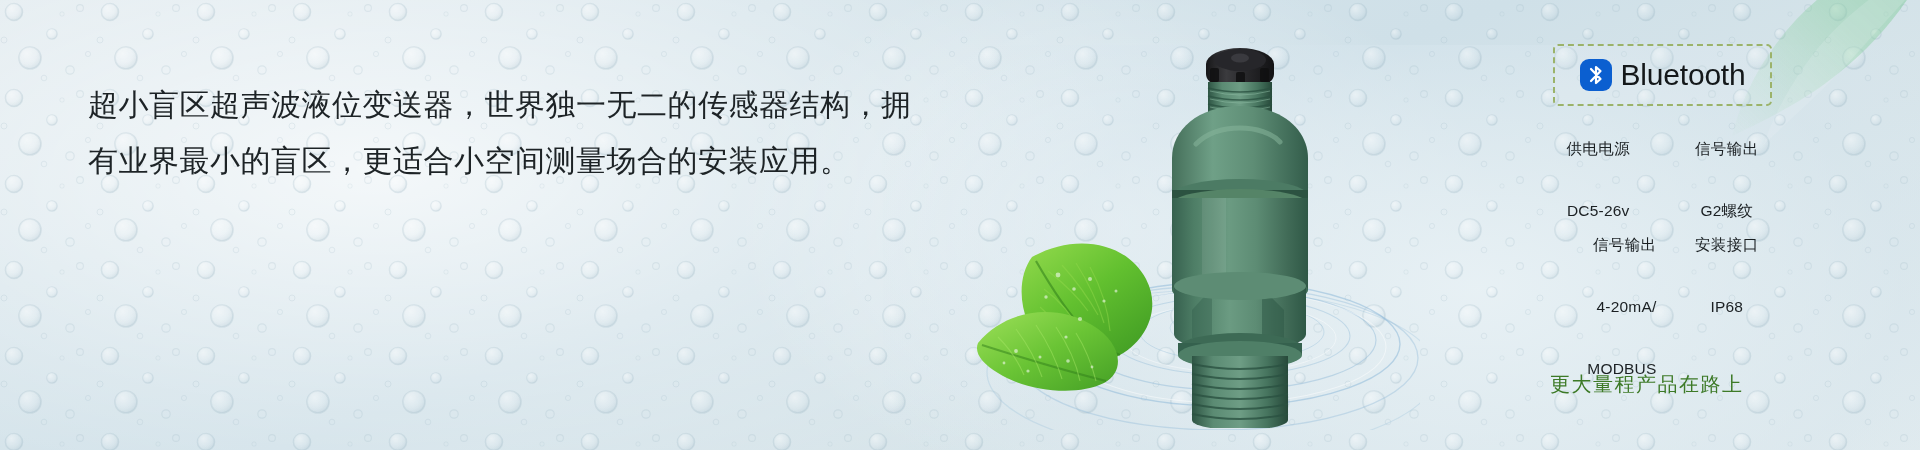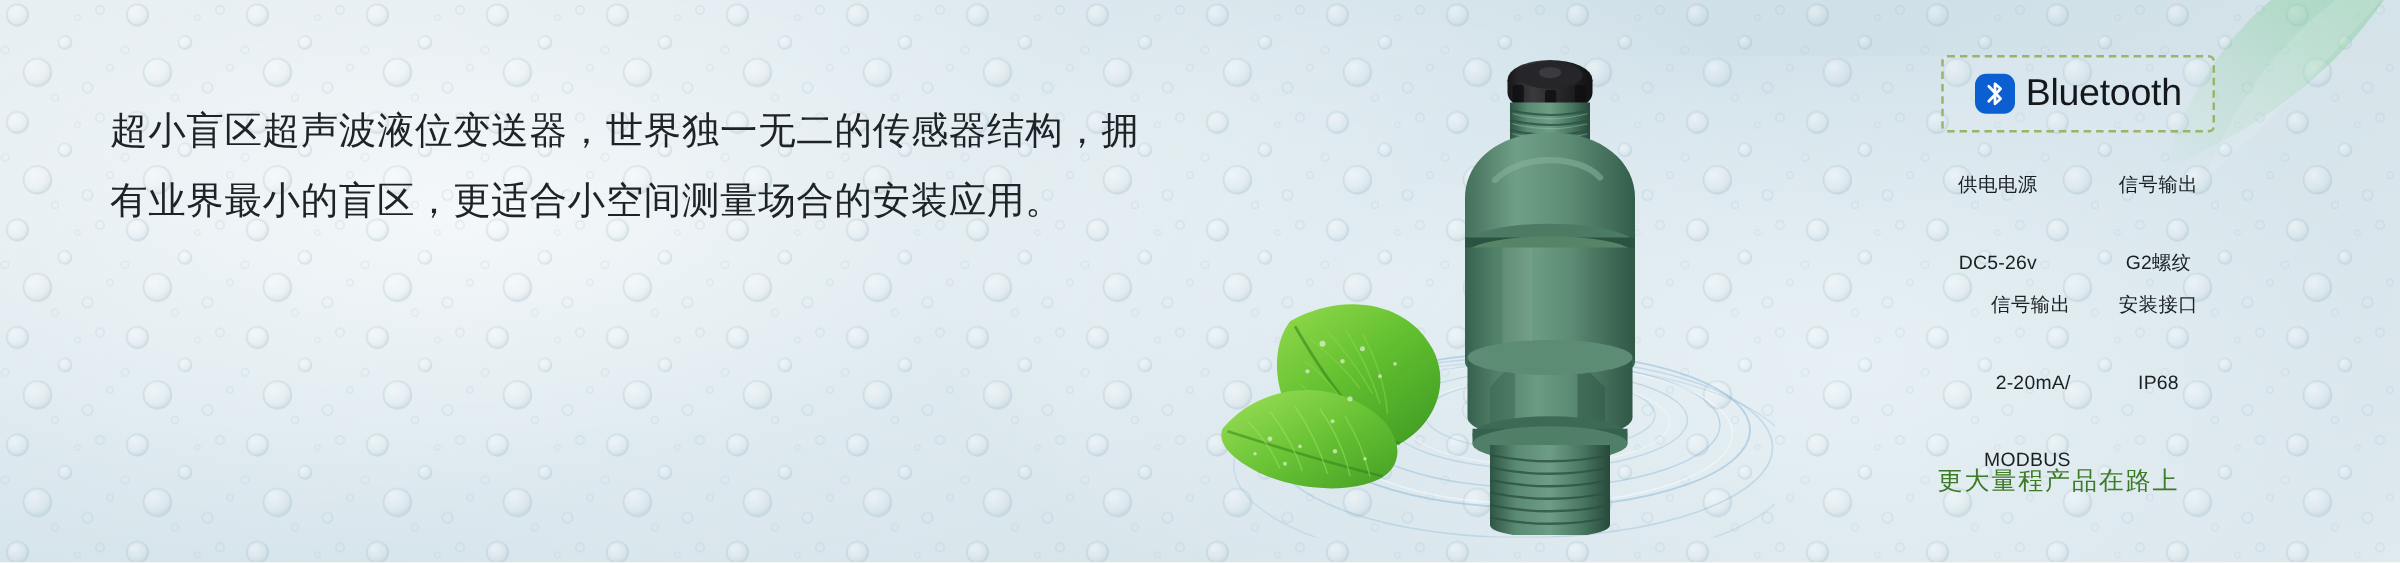--- a/index.html
+++ b/index.html
@@ -429,21 +429,21 @@
       <div class="spec-cell">
         <div class="spec-label">供电电源</div>
         <div class="spec-value">DC5-26v</div>
       </div>
       <div class="spec-cell">
         <div class="spec-label">信号输出</div>
         <div class="spec-value">G2螺纹</div>
       </div>
       <div class="spec-cell left-col">
         <div class="spec-label">信号输出</div>
-        <div class="spec-value">2-20mA/</div>
+        <div class="spec-value">4-20mA/</div>
         <div class="spec-value">MODBUS</div>
       </div>
       <div class="spec-cell">
         <div class="spec-label">安装接口</div>
         <div class="spec-value">IP68</div>
       </div>
     </div>
 
     <div class="tagline">更大量程产品在路上</div>
   </div>

